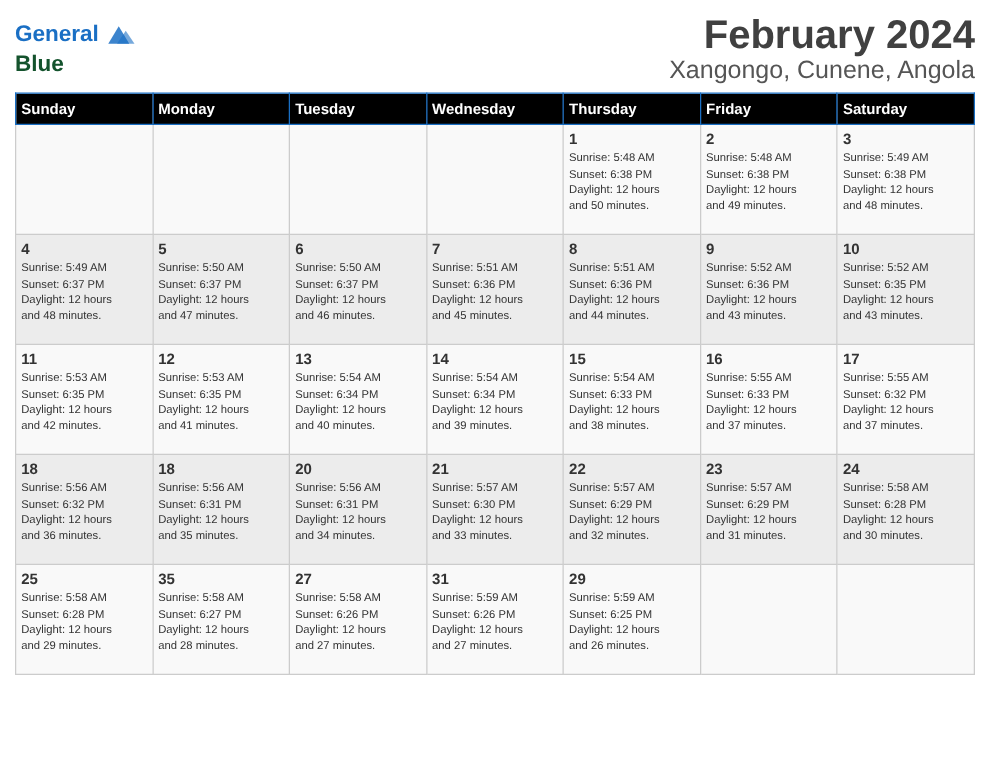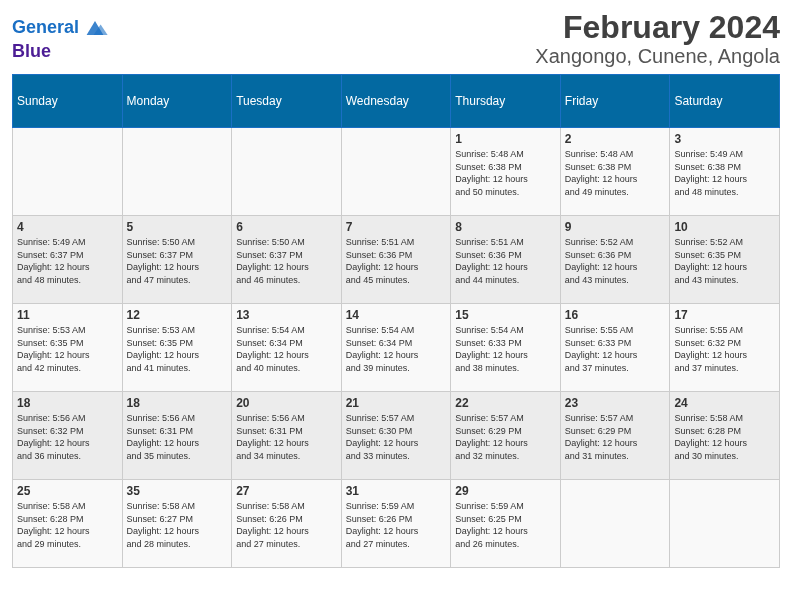--- a/index.html
+++ b/index.html
@@ -56,25 +56,25 @@
       color: #555;
     }
     .calendar {
       flex: 1;
       border: 1px solid #ccc;
       border-collapse: collapse;
       width: 100%;
       table-layout: fixed;
     }
     .calendar thead tr th {
-      background-color: #0369a1;
+      background-color: #000000;
       color: #fff;
       font-size: 12px;
-      font-weight: normal;
-      padding: 19px 4px;
+      font-weight: bold;
+      padding: 5px 4px;
       border: 1px solid #1a6fc4;
       text-align: left;
     }
     .calendar tbody tr td {
       border: 1px solid #ccc;
       vertical-align: top;
       padding: 4px 4px 3px 4px;
       font-size: 9.5px;
       color: #333;
       height: 88px;
@@ -111,21 +111,21 @@
       <div>
         <div style="display:flex;align-items:center;">
           <div class="logo-text">
             <span>General</span>
           </div>
           <svg class="logo-icon" viewBox="0 0 40 30" xmlns="http://www.w3.org/2000/svg">
             <polygon points="8,25 20,5 32,25" fill="#1a6fc4" opacity="0.85"></polygon>
             <polygon points="18,25 28,10 38,25" fill="#1a6fc4" opacity="0.6"></polygon>
           </svg>
         </div>
-        <div class="logo-text" style="color:#4c1d95;font-size:18px;font-weight:bold;">Blue</div>
+        <div class="logo-text" style="color:#14532d;font-size:18px;font-weight:bold;">Blue</div>
       </div>
     </div>
     <div class="title-block">
       <div class="main-title">February 2024</div>
       <div class="subtitle">Xangongo, Cunene, Angola</div>
     </div>
   </div>
 
   <table class="calendar">
     <thead>

